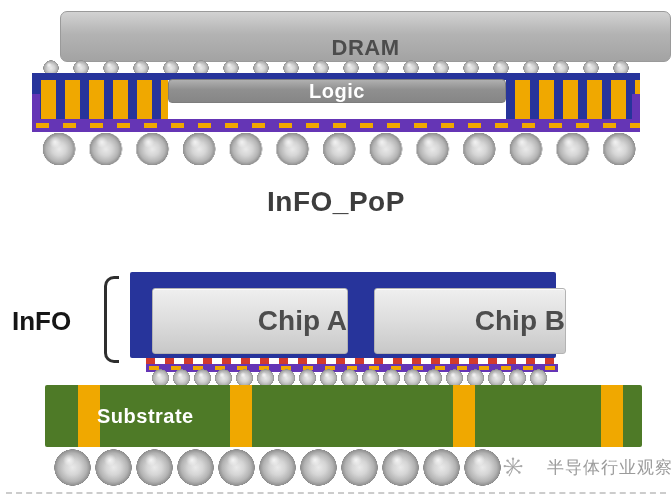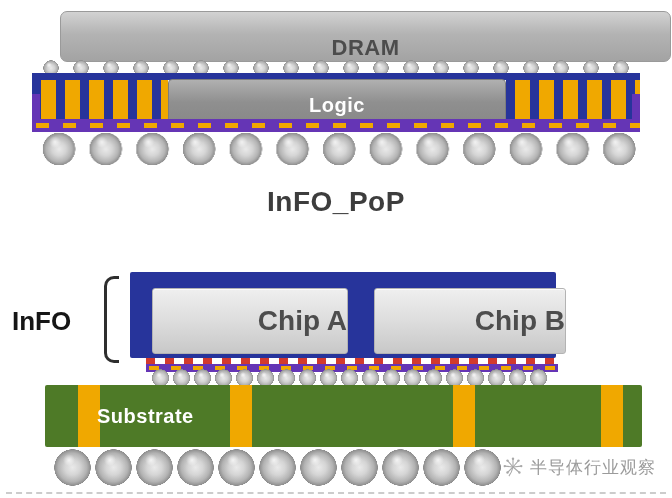--- a/index.html
+++ b/index.html
@@ -32,21 +32,21 @@
     left:32px; top:73px; width:608px; height:7px;
     background:var(--blue,#27349b);
   }
   .tiv {
     top:80px; height:39px;
     background:repeating-linear-gradient(90deg, var(--blue,#27349b) 0 9px, var(--yellow,#f0a800) 9px 24px);
   }
   .tiv-left  { left:32px;  width:136px; }
   .tiv-right { left:506px; width:134px; }
   .logic {
-    left:168px; top:79px; width:338px; height:52px;
+    left:168px; top:79px; width:338px; height:24px;
     background:linear-gradient(180deg,#b0b0b0 0%,#8f8f8f 45%,#868686 100%);
     border:1px solid #7d7d7d; border-radius:4px;
     display:flex; align-items:center; justify-content:center;
     font-size:20px; font-weight:bold; color:#ffffff; letter-spacing:.5px;
   }
   .rdl-top {
     left:32px; top:119px; width:608px; height:13px;
     background-color:var(--purple,#6535b5);
     background-image:linear-gradient(90deg, var(--yellow,#f0a800) 0 13px, rgba(0,0,0,0) 13px);
     background-size:27px 5px; background-position:4px 4px; background-repeat:repeat-x;
@@ -125,21 +125,21 @@
     left:52px; top:446px; width:451px; height:44px;
     background-image:
       radial-gradient(circle 6px at 17px 14px, rgba(255,255,255,.75), rgba(255,255,255,0)),
       radial-gradient(circle 19px at 20.5px 21.5px, #eaeaea 0%, #d5d5d5 40%, #b3b3b3 75%, #8e8e8e 95%, rgba(0,0,0,0) 97%);
     background-size:41px 44px;
   }
 
   
   .watermark {
     left:502px; top:454px; height:26px;
-    display:flex; align-items:center; gap:6px;
+    display:flex; align-items:center; gap:23px;
   }
   .watermark svg { display:block; }
   .watermark-text { font-size:17px; color:#9b9b9b; letter-spacing:1px; white-space:nowrap; }
   .bottom-dash { left:6px; top:492px; width:660px; height:0; border-top:2px dashed #cccccc; }
 </style>
 </head>
 <body>
 
 <div class="stage">
 

